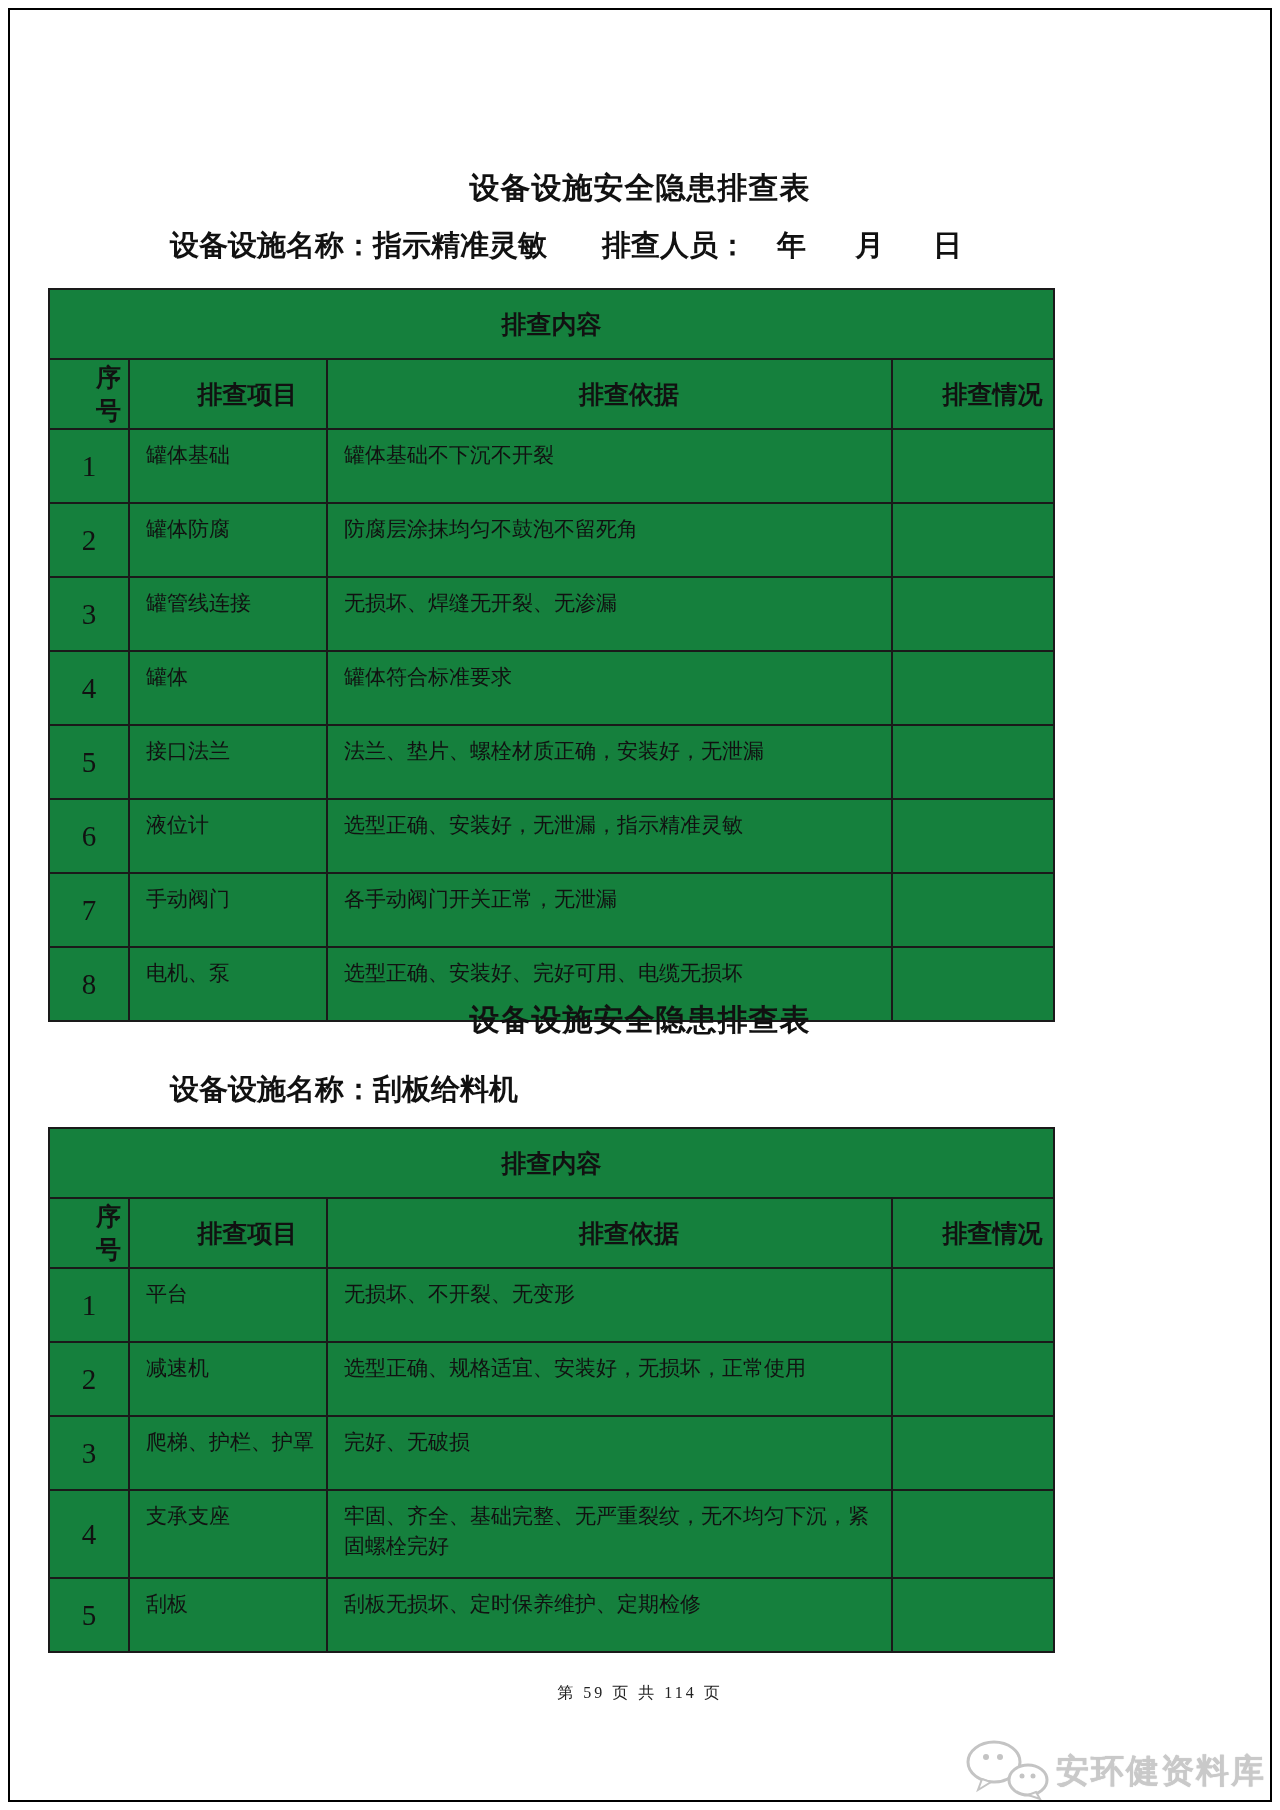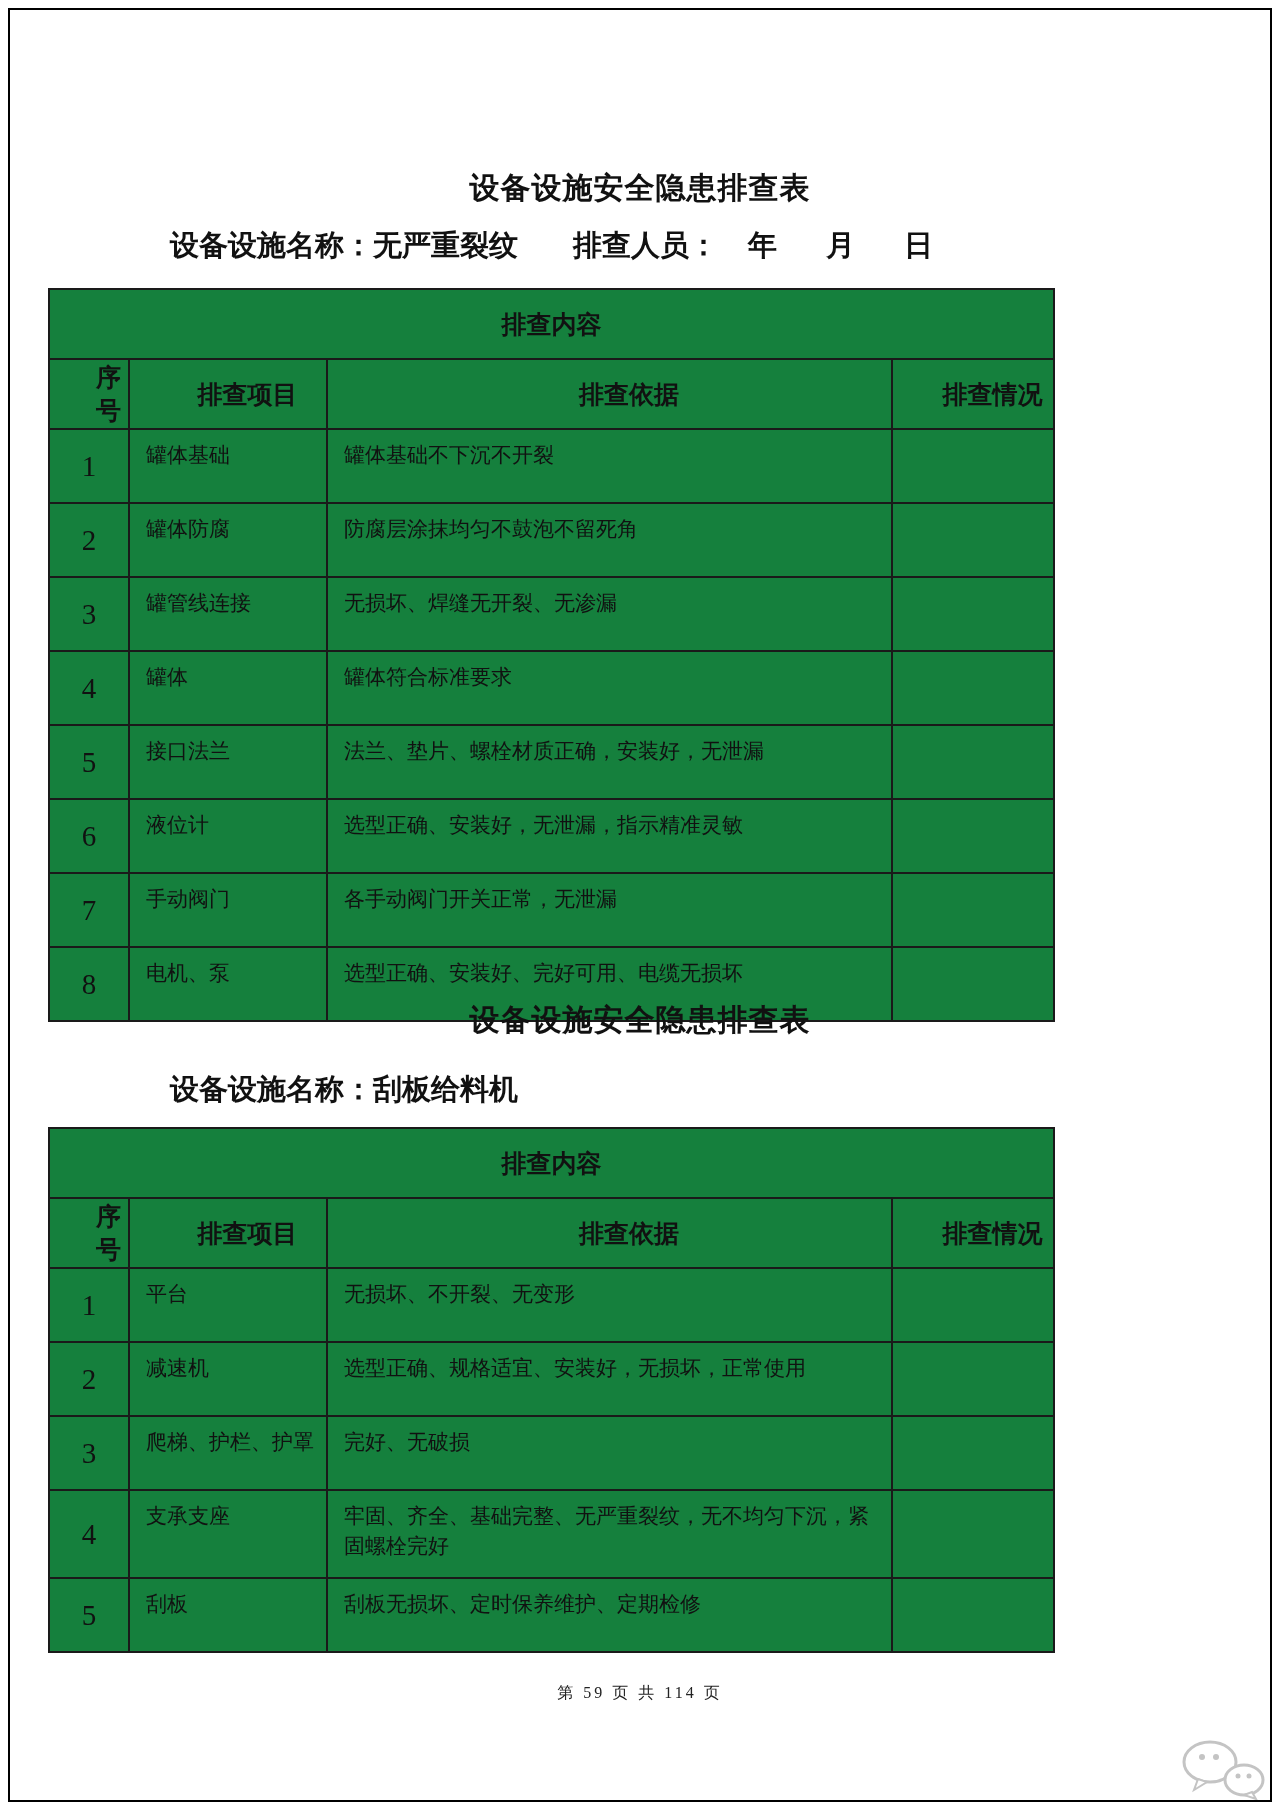--- a/index.html
+++ b/index.html
@@ -90,21 +90,21 @@
   }
 </style>
 </head>
 <body>
 
 <div class="page-frame"></div>
 
 <div id="title1" class="doc-title">设备设施安全隐患排查表</div>
 
 <div id="subtitle1" class="sub-line">
-  <span>设备设施名称：无严重裂纹</span><span class="inspector">排查人员：</span><span class="dateline">年　月　日</span>
+  <span>设备设施名称：指示精准灵敏</span><span class="inspector">排查人员：</span><span class="dateline">年　月　日</span>
 </div>
 
 <table id="table1" class="check">
   <colgroup>
       <col class="c-no">
       <col class="c-item">
       <col class="c-basis">
       <col class="c-stat">
     </colgroup>
   <tbody>
@@ -232,13 +232,14 @@
       <ellipse cx="30" cy="24" rx="26" ry="20" fill="#ffffff" stroke="#c4c4c4" stroke-width="3"></ellipse>
       <path d="M18 41 L14 52 L27 44 Z" fill="#ffffff" stroke="#c4c4c4" stroke-width="2"></path>
       <circle cx="22" cy="19" r="3" fill="#c4c4c4"></circle>
       <circle cx="36" cy="19" r="3" fill="#c4c4c4"></circle>
       <ellipse cx="64" cy="42" rx="19" ry="15" fill="#ffffff" stroke="#c4c4c4" stroke-width="3"></ellipse>
       <path d="M72 54 L76 61 L64 57 Z" fill="#ffffff" stroke="#c4c4c4" stroke-width="2"></path>
       <circle cx="58" cy="38" r="2.5" fill="#c4c4c4"></circle>
       <circle cx="69" cy="38" r="2.5" fill="#c4c4c4"></circle>
     </svg>
   </span>
+  <span class="wm-text">安环健资料库</span>
 </div>
 
 </body></html>

